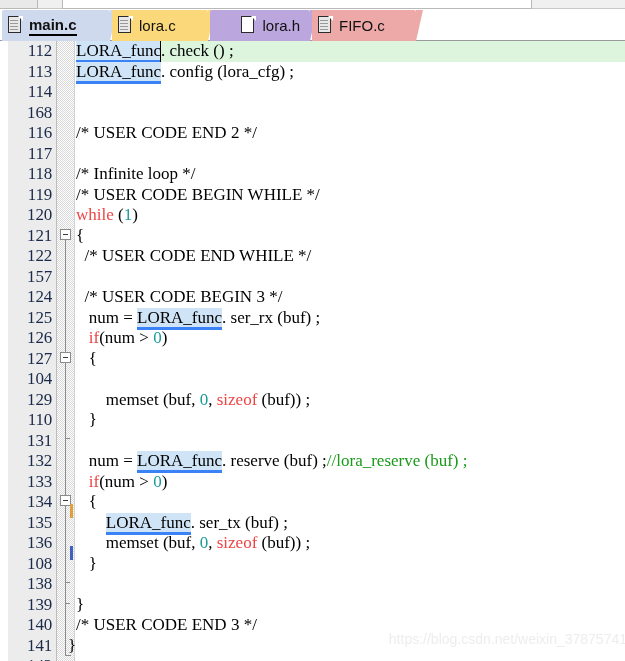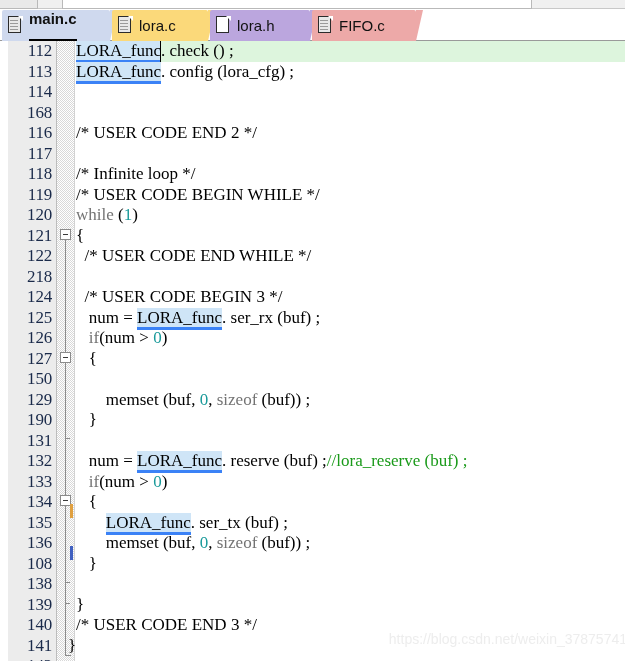--- a/index.html
+++ b/index.html
@@ -57,21 +57,21 @@
     font-size: 15px;
     color: #111111;
     padding-left: 6px;
     padding-right: 10px;
     cursor: default;
   }
   .tab .tab-label { margin-left: 6px; white-space: nowrap; }
   .tab.active .tab-label {
     font-weight: bold;
     border-bottom: 2px solid #000000;
-    padding-bottom: 12px;
+    padding-bottom: 1px;
   }
   
   .tab::after {
     content: "";
     position: absolute;
     right: -7px; top: 0;
     width: 0; height: 0;
     border-style: solid;
     border-width: 31px 7px 0 0;
     border-color: inherit;
@@ -181,21 +181,21 @@
     letter-spacing: 0px;
   }
   .row .hl-cur {
     position: absolute;
     left: 68px; top: 0;
     width: 557px; height: 20.5px;
     background: #ddf5dd;
   }
 
   
-  .kw  { color: #737373; }
+  .kw  { color: #ef4444; }
   .num { color: #1a9a9a; }
   .cmt { color: #1a9a1a; }
   .sel {
     background: #cfe5f7;
     border-bottom: 3px solid #3b82f6;
   }
   .caret {
     display: inline-block;
     width: 1px;
     margin-left: -1px;
@@ -282,21 +282,21 @@
       <span class="page"></span>
       <span class="line" style="top:4px"></span>
       <span class="line" style="top:7px"></span>
       <span class="line" style="top:10px"></span>
       <span class="line" style="top:13px"></span>
       <span class="fold"></span>
     </span>
     <span class="tab-label">lora.c</span>
   </div>
 
-  <div class="tab tab-lorah" style="border-color:#bba6de transparent transparent transparent;">
+  <div class="tab tab-lorah" style="border-color:#bba6de transparent transparent transparent;justify-content:flex-end;">
     <span class="doc-icon blank">
       <span class="page"></span>
       <span class="fold"></span>
     </span>
     <span class="tab-label">lora.h</span>
   </div>
 
   <div class="tab tab-fifoc" style="border-color:#eda9a8 transparent transparent transparent;">
     <span class="doc-icon">
       <span class="page"></span>
@@ -368,21 +368,21 @@
       <span class="lnum">121</span>
       <span class="code">{</span>
     </div>
 
     <div class="row" style="top:205px">
       <span class="lnum">122</span>
       <span class="code cmt">  /* USER CODE END WHILE */</span>
     </div>
 
     <div class="row" style="top:225.5px">
-      <span class="lnum">218</span>
+      <span class="lnum">157</span>
       <span class="code"></span>
     </div>
 
     <div class="row" style="top:246px">
       <span class="lnum">124</span>
       <span class="code cmt">  /* USER CODE BEGIN 3 */</span>
     </div>
 
     <div class="row" style="top:266.5px">
       <span class="lnum">125</span>
@@ -393,30 +393,30 @@
       <span class="lnum">126</span>
       <span class="code">   <span class="kw">if</span>(num &gt; <span class="num">0</span>)</span>
     </div>
 
     <div class="row" style="top:307.5px">
       <span class="lnum">127</span>
       <span class="code">   {</span>
     </div>
 
     <div class="row" style="top:328px">
-      <span class="lnum">150</span>
+      <span class="lnum">104</span>
     </div>
 
     <div class="row" style="top:348.5px">
       <span class="lnum">129</span>
       <span class="code">       memset (buf, <span class="num">0</span>, <span class="kw">sizeof</span> (buf)) ;</span>
     </div>
 
     <div class="row" style="top:369px">
-      <span class="lnum">190</span>
+      <span class="lnum">110</span>
       <span class="code">   }</span>
     </div>
 
     <div class="row" style="top:389.5px">
       <span class="lnum">131</span>
       <span class="code"></span>
     </div>
 
     <div class="row" style="top:410px">
       <span class="lnum">132</span>

